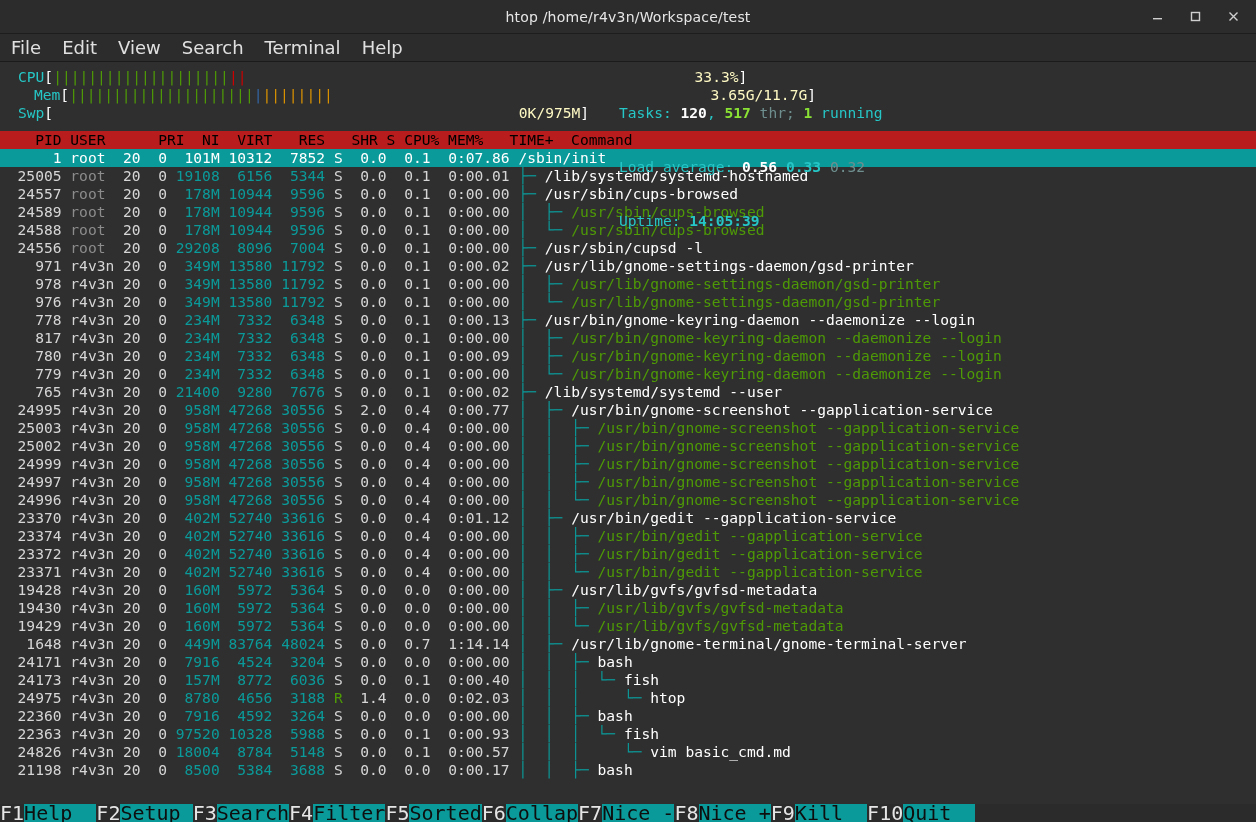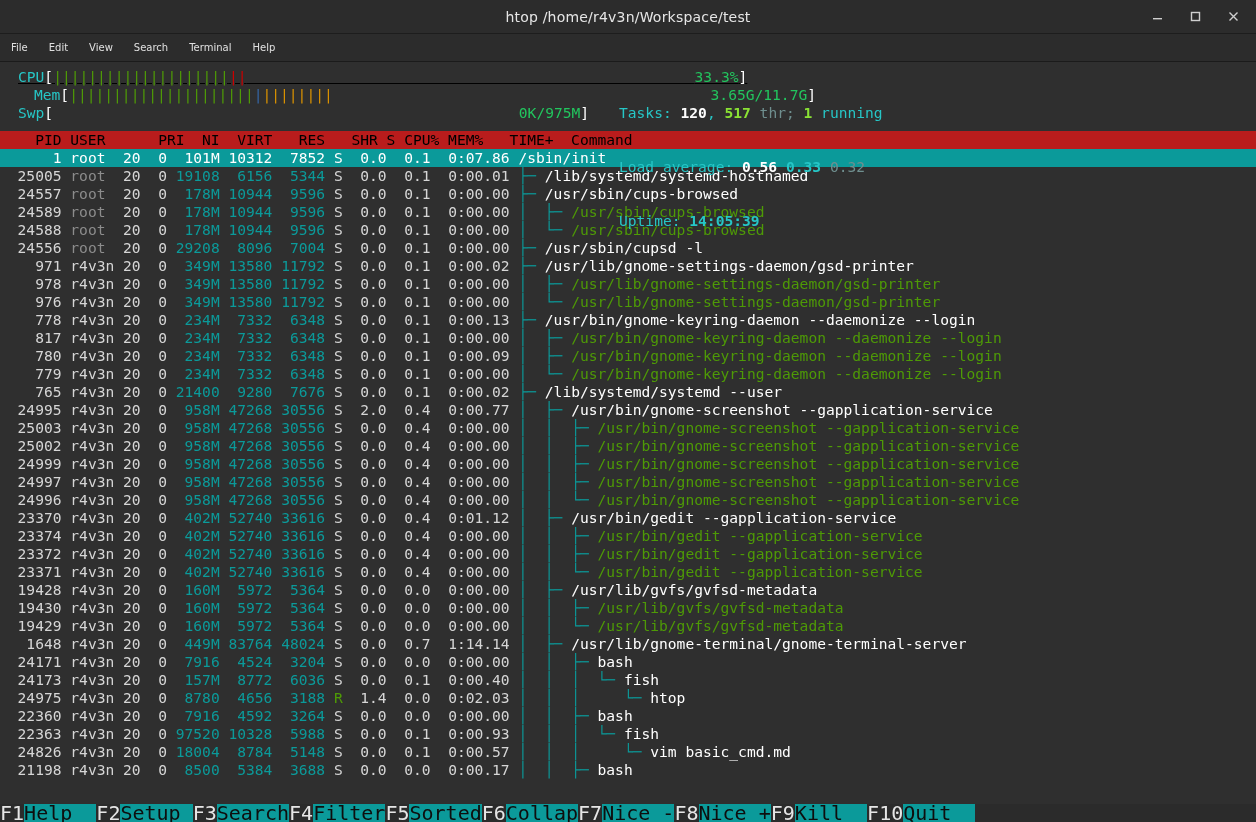--- a/index.html
+++ b/index.html
@@ -27,21 +27,21 @@
     font-family:"DejaVu Sans","Liberation Sans",sans-serif;width:14px;text-align:center;}
   .winbtn svg{display:block;}
 
   
   .menubar{
     height:27px;flex:0 0 27px;background:#2c2c2c;
     display:flex;align-items:center;padding-left:11px;gap:21px;
     border-bottom:1px solid #1b1b1b;
   }
   .menuitem{
-    color:#e0e0e0;font-size:10px;cursor:default;
+    color:#e0e0e0;font-size:18px;cursor:default;
     font-family:"DejaVu Sans","Liberation Sans",sans-serif;
   }
 
   
   .term{
     flex:1 1 auto;background:#2f2f2f;position:relative;
     font-size:14.6px;line-height:18px;
     font-family:"DejaVu Sans Mono","Liberation Mono",monospace;
     overflow:hidden;
     padding-top:6px;
@@ -51,21 +51,21 @@
   
   .meters{position:relative;height:54px;}
   .meterline{height:18px;white-space:pre;display:flex;align-items:center;}
   .lbl{color:#26c6c6;}
   .brk{color:#ffffff;}
   .bar{display:inline-block;white-space:pre;}
   .g{color:#4e9a06;}
   .r{color:#cc0000;}
   .b{color:#3465a4;}
   .o{color:#d99100;}
-  .dim{color:#22c55e;}
+  .dim{color:#fef9c3;}
   .cyan{color:#26c6c6;}
   .wht-b{color:#ffffff;font-weight:bold;}
   .grn-b{color:#8ae234;font-weight:bold;}
   .cyn-b{color:#26c6c6;font-weight:bold;}
   .dimtxt{color:#6f8f8f;}
 
   .statcol{position:absolute;left:619px;top:0;}
   .statline{height:18px;white-space:pre;}
 
   
@@ -129,21 +129,21 @@
     <span class="menuitem">View</span>
     <span class="menuitem">Search</span>
     <span class="menuitem">Terminal</span>
     <span class="menuitem">Help</span>
   </div>
 
   <div class="term">
 
     <div class="meters">
 
-      <div class="meterline mono" style="padding-left:18px;text-decoration:underline;">
+      <div class="meterline mono" style="padding-left:18px;">
         <span class="lbl">CPU</span><span class="brk">[</span><span class="bar g">||||||||||||||||||||</span><span class="bar r">||</span><span class="bar">                                                   </span><span class="dim">33.3%</span><span class="brk">]</span>
       </div>
 
       <div class="meterline mono" style="padding-left:34px;">
         <span class="lbl">Mem</span><span class="brk">[</span><span class="bar g">|||||||||||||||||||||</span><span class="bar b">|</span><span class="bar o">||||||||</span><span class="bar">                                           </span><span class="dim">3.65G/11.7G</span><span class="brk">]</span>
       </div>
 
       <div class="meterline mono" style="padding-left:18px;">
         <span class="lbl">Swp</span><span class="brk">[</span><span class="bar">                                                     </span><span class="dim">0K/975M</span><span class="brk">]</span>
       </div>

